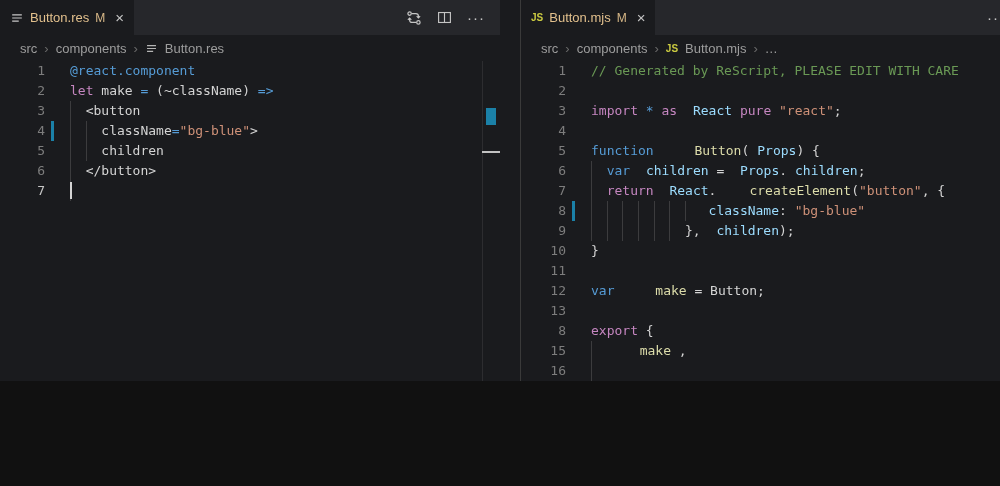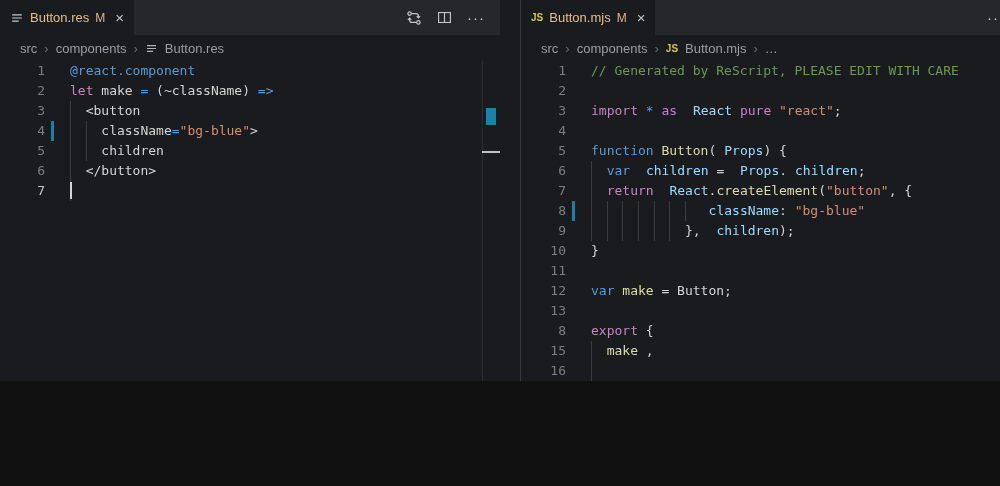--- a/index.html
+++ b/index.html
@@ -25,21 +25,21 @@
   .editor{position:absolute;top:61px;left:0;right:0;bottom:0;
           font-family:"DejaVu Sans Mono",monospace;font-size:13px;line-height:20px;}
   .cl{position:relative;height:20px;}
   .ln{position:absolute;left:0;top:0;width:45px;text-align:right;color:var(--linenum);}
   .ln.act{color:var(--linenum_active);}
   .ct{position:absolute;left:70px;top:0;white-space:pre;color:var(--fg);}
   .guide{position:absolute;top:0;bottom:0;width:1px;background:var(--guide);}
   .mbar{position:absolute;left:51px;top:0;height:20px;width:3px;background:var(--gutter_modified);}
   .caret{position:absolute;top:1px;height:17px;width:2px;background:var(--cursor);}
   .c-fg{color:var(--fg);} .c-k1{color:var(--k1);} .c-k2{color:var(--k2);}
-  .c-var{color:var(--vr);padding-left:8px;} .c-fn{color:var(--fn);} .c-str{color:var(--str);} .c-com{color:var(--com);text-align:center;}
+  .c-var{color:var(--vr);padding-left:8px;} .c-fn{color:var(--fn);margin-left:33px;} .c-str{color:var(--str);} .c-com{color:var(--com);text-align:center;}
   .rline{position:absolute;top:61px;bottom:0;width:1px;background:var(--ruler_border);}
   .rmark{position:absolute;background:var(--gutter_modified);}
   .rdash{position:absolute;height:2px;background:#c2c2c2;}
   svg{display:block;}
 </style>
 </head>
 <body>
 
 <div class="app">
 

